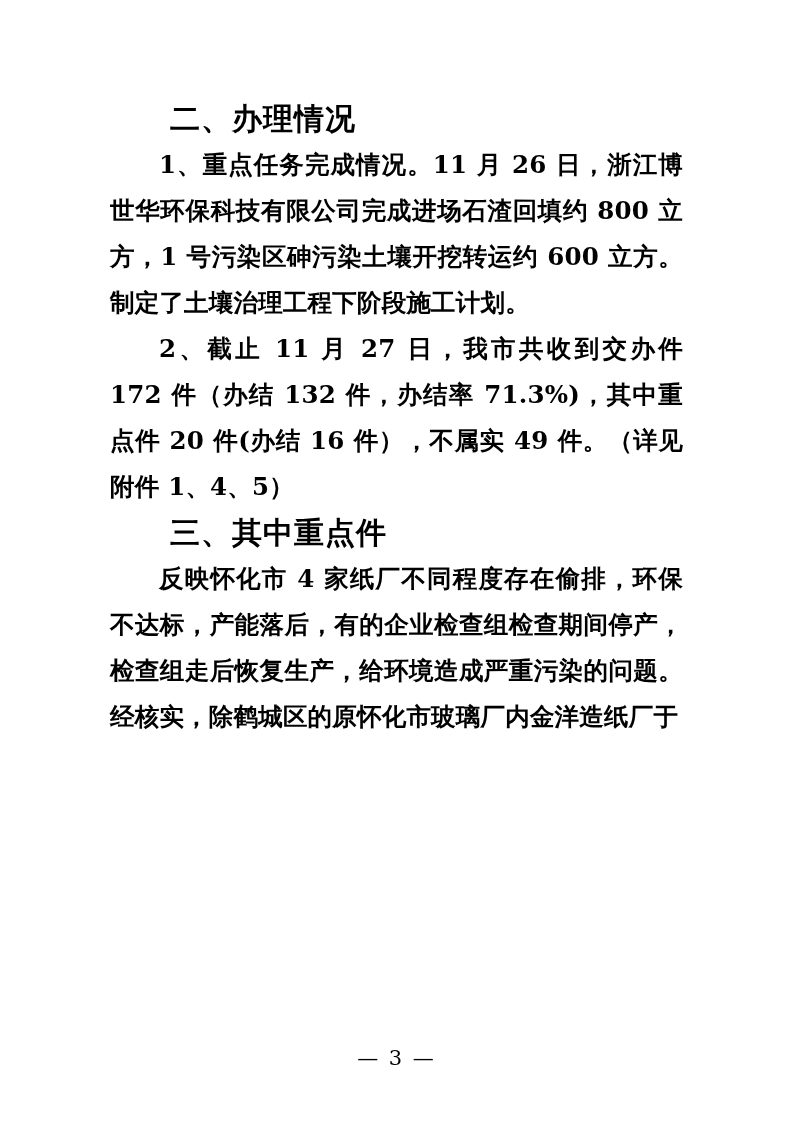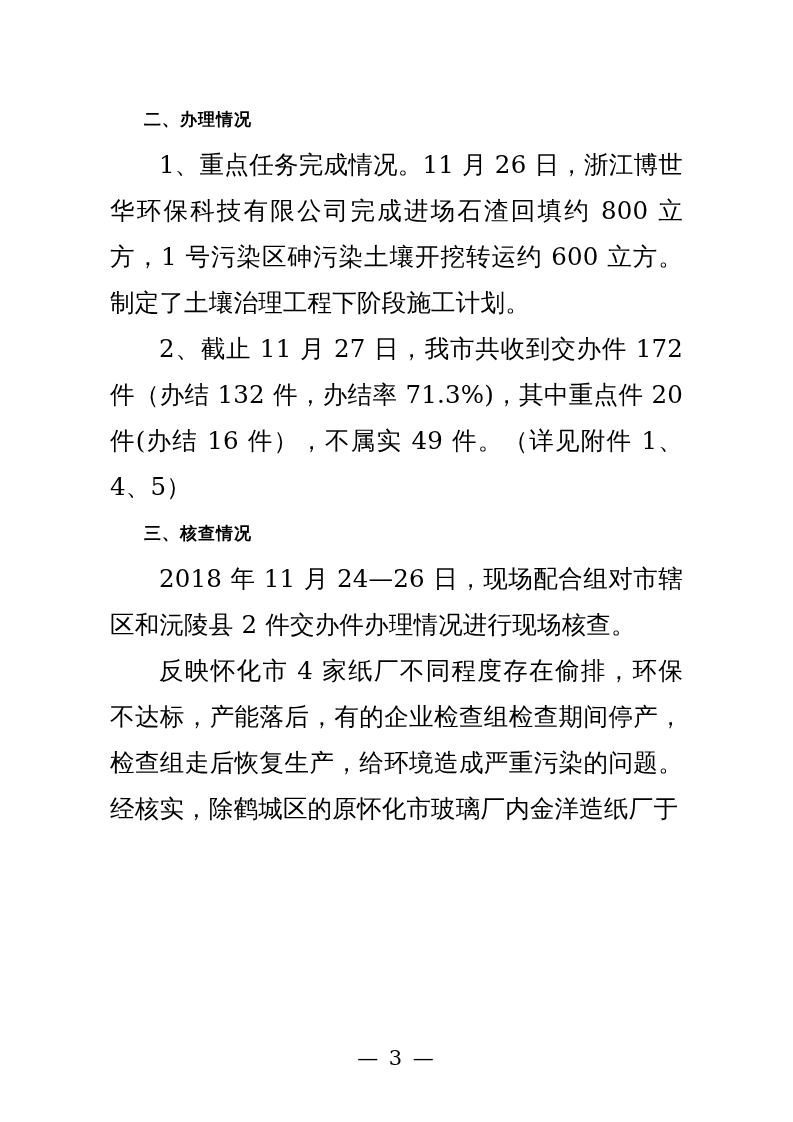--- a/index.html
+++ b/index.html
@@ -30,25 +30,25 @@
     font-size: 24.5px;
     line-height: 46px;
     text-align: justify;
     text-justify: inter-ideograph;
     letter-spacing: 0.2px;
     text-indent: 2em;
   }
   .heading {
     font-weight: bold;
     font-family: "DejaVu Sans", "Liberation Sans", sans-serif;
-    font-size: 17px;
+    font-size: 30px;
     letter-spacing: 1px;
   }
   .para {
-    font-weight: normal;
+    font-weight: bold;
   }
   .page-number {
     position: absolute;
     left: 0;
     right: 0;
     bottom: 52px;
     text-align: center;
     font-size: 21px;
     font-family: "DejaVu Serif", "Liberation Serif", serif;
     letter-spacing: 2px;
@@ -60,22 +60,21 @@
 <div class="page">
   <div class="doc-body">
 
     <p class="heading">二、办理情况</p>
 
     <p class="para">1、重点任务完成情况。11 月 26 日，浙江博世华环保科技有限公司完成进场石渣回填约 800 立方，1 号污染区砷污染土壤开挖转运约 600 立方。制定了土壤治理工程下阶段施工计划。</p>
 
 
     <p class="para">2、截止 11 月 27 日，我市共收到交办件 172 件（办结 132 件，办结率 71.3%)，其中重点件 20 件(办结 16 件），不属实 49 件。（详见附件 1、4、5）</p>
 
-    <p class="heading">三、核查情况</p>
+    <p class="heading">三、其中重点件</p>
 
-    <p class="para">2018 年 11 月 24—26 日，现场配合组对市辖区和沅陵县 2 件交办件办理情况进行现场核查。</p>
 
     <p class="para">反映怀化市 4 家纸厂不同程度存在偷排，环保不达标，产能落后，有的企业检查组检查期间停产，检查组走后恢复生产，给环境造成严重污染的问题。经核实，除鹤城区的原怀化市玻璃厂内金洋造纸厂于</p>
 
   </div>
 
   <div class="page-number">— 3 —</div>
 </div>
 
 </body></html>

